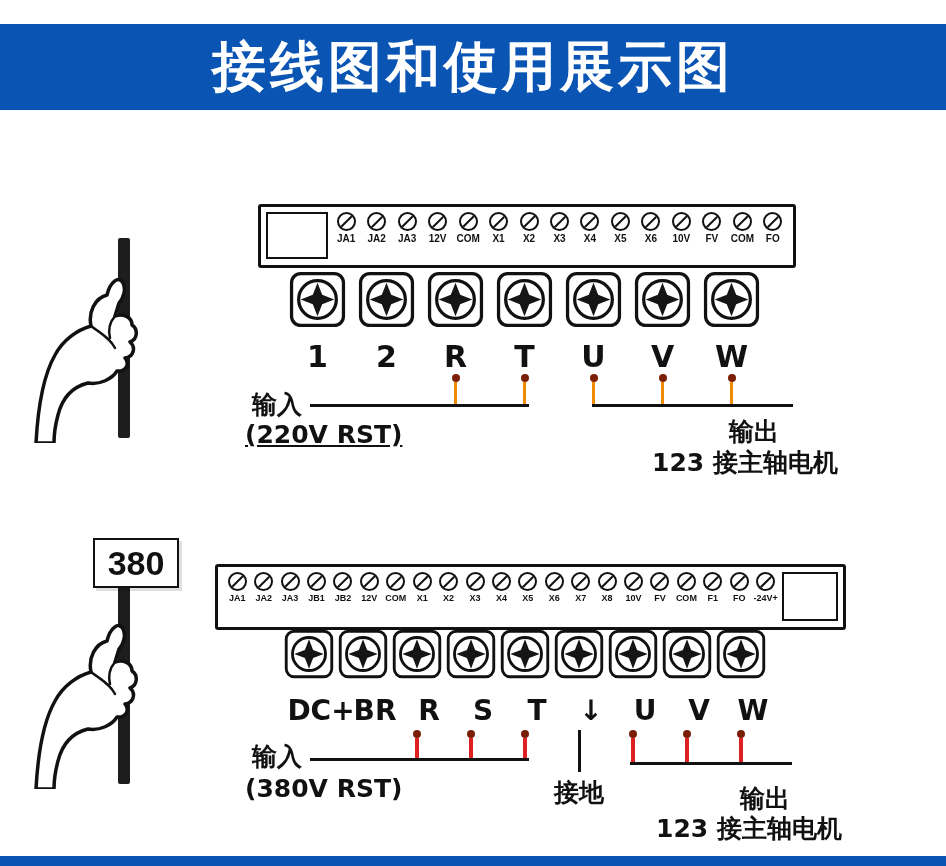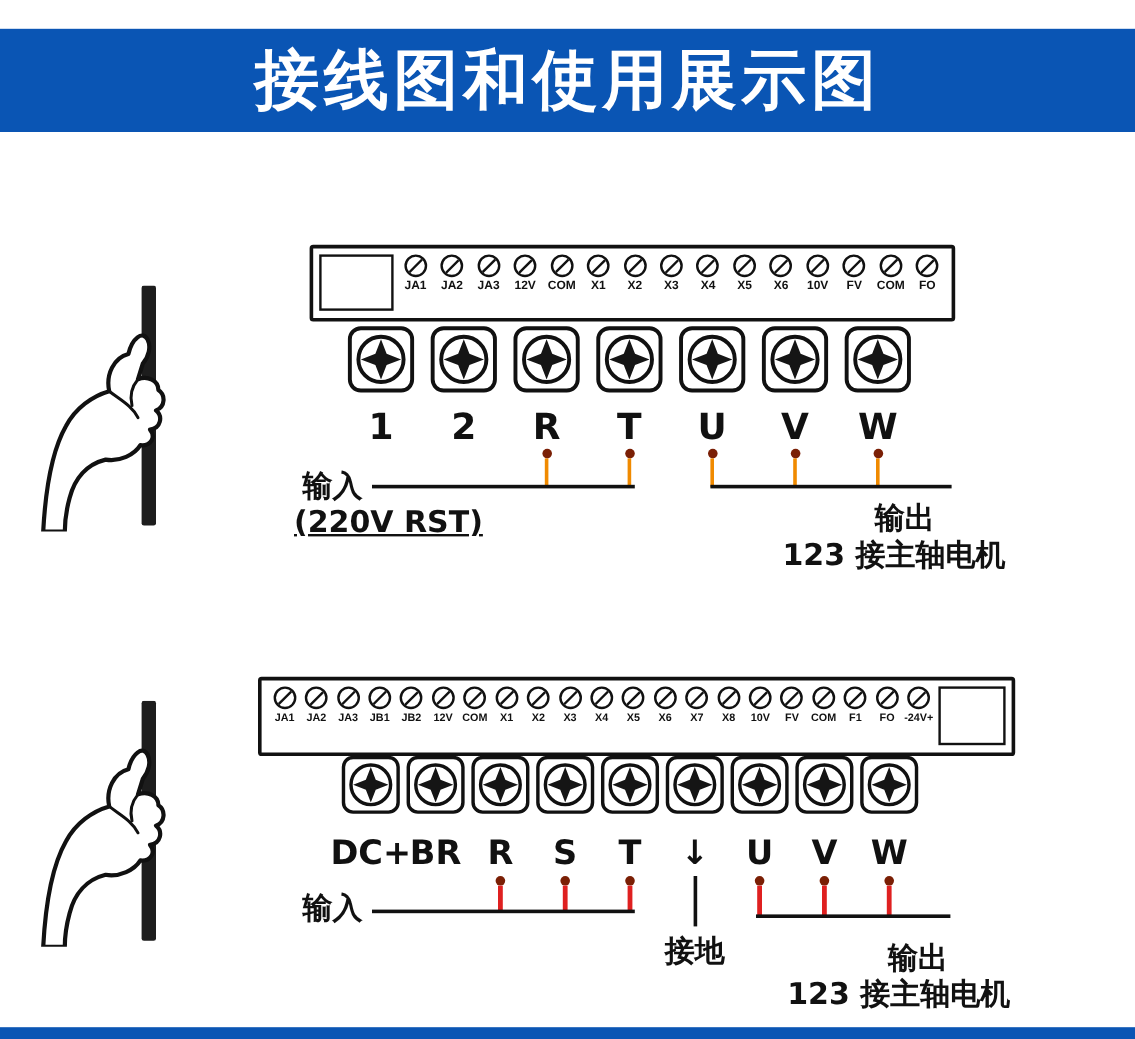--- a/index.html
+++ b/index.html
@@ -232,20 +232,21 @@
     <div class="txt output-sub">123 接主轴电机</div>
   </section>
 
   <section id="diagram-380">
     <svg class="hand" viewBox="0 0 155 205">
       <rect x="98" y="0" width="12" height="200" rx="2" fill="#1d1d1d"></rect>
       <path d="M16 205 C18 168 23 138 35 117 C43 102 57 92 71 88 C68 74 75 60 87 57 C90 44 99 37 103 45 C106 51 104 59 99 65 L95 78 C103 75 112 79 112 87 C118 91 118 101 110 104 C116 109 114 119 105 120 C110 126 106 134 97 133 C92 141 80 147 68 145 C52 149 42 161 38 177 C35 188 34 197 34 205 Z" fill="#fff" stroke="#111" stroke-width="3.5" stroke-linejoin="round"></path>
       <path d="M71 88 C80 95 90 100 95 110" fill="none" stroke="#111" stroke-width="2.5" stroke-linecap="round"></path>
       <path d="M95 78 C90 84 88 92 90 100" fill="none" stroke="#111" stroke-width="2.5" stroke-linecap="round"></path>
     </svg>
+    <div class="voltage-box">380</div>
 
     <div class="strip">
       <div class="blank-box"></div>
       <div class="terminals">
           <div class="small-terminal">
             <span class="slot-screw"></span>
             <span class="small-label">JA1</span>
           </div>
           <div class="small-terminal">
             <span class="slot-screw"></span>
@@ -389,21 +390,21 @@
         </div>
         <div class="screw-cell" style="width: 54px;">
           <svg width="50" height="50" viewBox="0 0 56 56">
             <rect x="2.5" y="2.5" width="51" height="51" rx="9" fill="#fff" stroke="#111" stroke-width="3.2"></rect>
             <circle cx="28" cy="28" r="18.5" fill="#fff" stroke="#111" stroke-width="3.2"></circle>
             <path d="M28 11.5 L32.6 23.4 L44.5 28 L32.6 32.6 L28 44.5 L23.4 32.6 L11.5 28 L23.4 23.4 Z" fill="#151515"></path>
           </svg>
         </div>
       </div>
     <div class="label-row">
-        <div class="label-cell" style="width: 54px;">DC+</div>
+        <div class="label-cell" style="width: 54px; margin-left: 12px;">DC+</div>
         <div class="label-cell" style="width: 54px;">BR</div>
         <div class="label-cell" style="width: 54px;">R</div>
         <div class="label-cell" style="width: 54px;">S</div>
         <div class="label-cell" style="width: 54px;">T</div>
         <div class="label-cell" style="width: 54px;">↓</div>
         <div class="label-cell" style="width: 54px;">U</div>
         <div class="label-cell" style="width: 54px;">V</div>
         <div class="label-cell" style="width: 54px;">W</div>
       </div>
     <div class="wires">
@@ -418,19 +419,20 @@
         <div class="dot" style="left: 683px; top: 730px; background: rgb(122, 31, 5);"></div>
         <div class="vwire" style="left: 685px; top: 738px; width: 3.5px; height: 26px; background: rgb(223, 32, 32);"></div>
         <div class="dot" style="left: 737px; top: 730px; background: rgb(122, 31, 5);"></div>
         <div class="vwire" style="left: 739px; top: 738px; width: 3.5px; height: 26px; background: rgb(223, 32, 32);"></div>
         <div class="hbus" style="left: 310px; top: 758px; width: 219px; height: 3px; background: rgb(17, 17, 17);"></div>
         <div class="hbus" style="left: 630px; top: 762px; width: 162px; height: 3px; background: rgb(17, 17, 17);"></div>
         <div class="gline" style="left: 577.5px; top: 730px; width: 3px; height: 42px; background: rgb(17, 17, 17);"></div>
       </div>
 
     <div class="txt input-label">输入</div>
+    <div class="txt input-sub">(380V RST)</div>
     <div class="txt ground-label">接地</div>
     <div class="txt output-label">输出</div>
     <div class="txt output-sub">123 接主轴电机</div>
   </section>
 
   <footer></footer>
 </div>
 
 </body></html>

